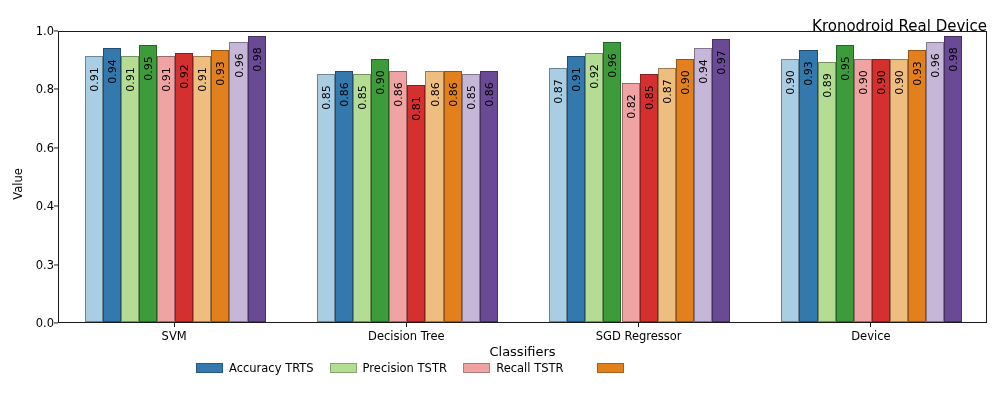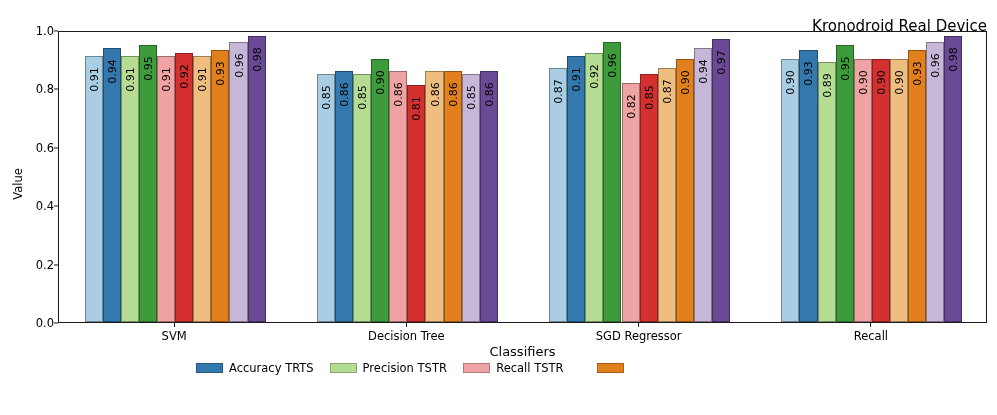--- a/index.html
+++ b/index.html
@@ -400,31 +400,31 @@
         <span class="legend-swatch" style="background: rgb(239, 163, 163);"></span>
         <span class="legend-text">Recall TSTR</span>
       </div>
       <div class="legend-item">
         <span class="legend-swatch" style="background: rgb(226, 128, 30);"></span>
       </div>
     </div>
 
 <div class="ytick" style="top: 323px;">0.0</div>
     <div class="ytick-mark" style="top: 323px;"></div>
-    <div class="ytick" style="top: 264.6px;">0.2</div>
+    <div class="ytick" style="top: 264.6px;">0.3</div>
     <div class="ytick-mark" style="top: 264.6px;"></div>
     <div class="ytick" style="top: 206.2px;">0.4</div>
     <div class="ytick-mark" style="top: 206.2px;"></div>
     <div class="ytick" style="top: 147.8px;">0.6</div>
     <div class="ytick-mark" style="top: 147.8px;"></div>
     <div class="ytick" style="top: 89.4px;">0.8</div>
     <div class="ytick-mark" style="top: 89.4px;"></div>
     <div class="ytick" style="top: 31px;">1.0</div>
     <div class="ytick-mark" style="top: 31px;"></div>
     <div class="xtick" style="left: 174.125px;">SVM</div>
     <div class="xtick-mark" style="left: 173.625px;"></div>
     <div class="xtick" style="left: 406.375px;">Decision Tree</div>
     <div class="xtick-mark" style="left: 405.875px;"></div>
     <div class="xtick" style="left: 638.625px;">SGD Regressor</div>
     <div class="xtick-mark" style="left: 638.125px;"></div>
-    <div class="xtick" style="left: 870.875px;">Recall</div>
+    <div class="xtick" style="left: 870.875px;">Device</div>
     <div class="xtick-mark" style="left: 870.375px;"></div>
   </div>
 
 </body></html>

